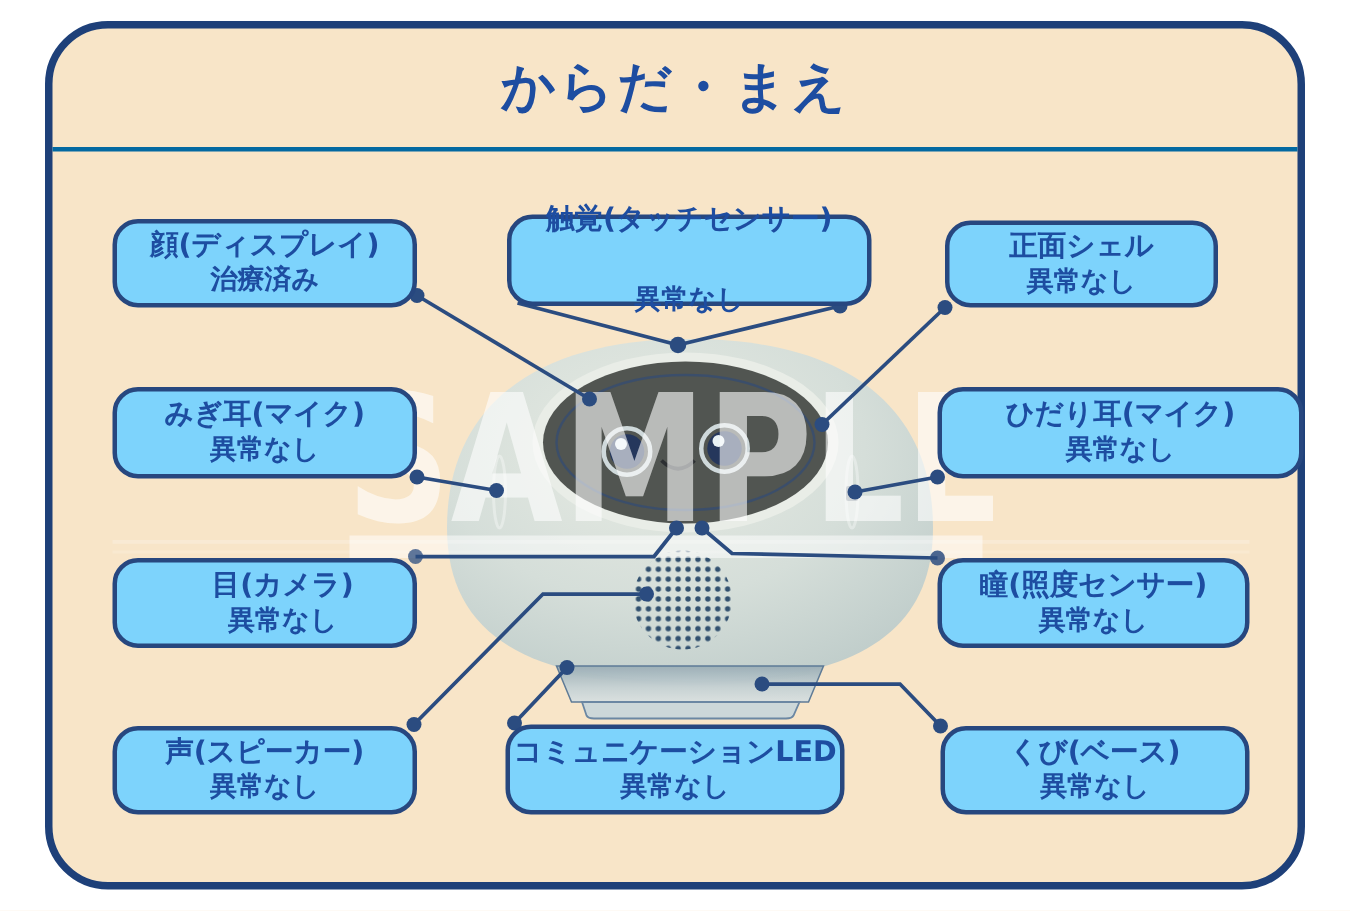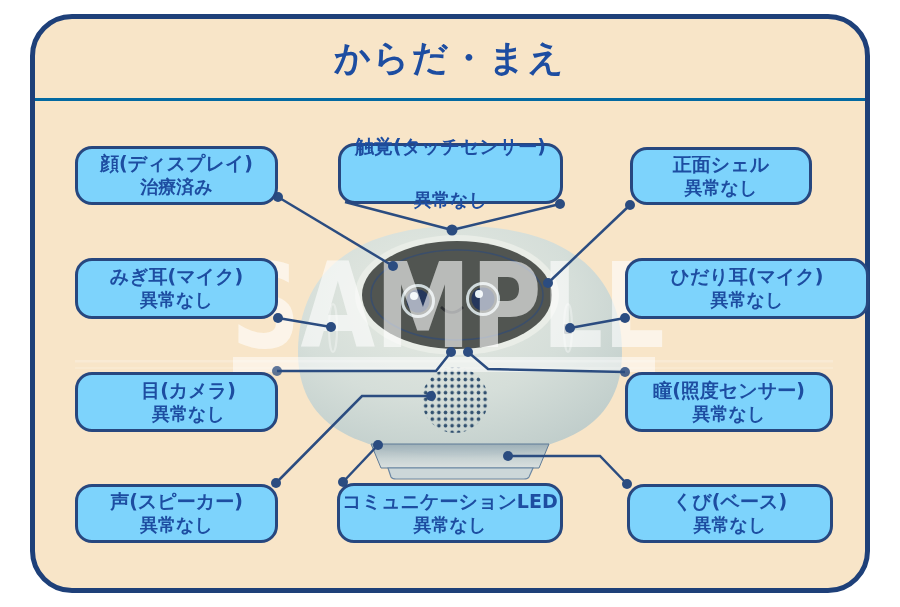--- a/index.html
+++ b/index.html
@@ -34,21 +34,21 @@
     line-height:1.25;
     color:#1d4da1;font-weight:bold;text-align:center;
   }
   .cbox-label{font-size:19px;white-space:nowrap;}
   .cbox-status{font-size:18px;white-space:nowrap;}
   
   .b-face   {left:75px; top:146px;width:203px;height:59px;}
   .b-rear   {left:75px; top:258px;width:203px;height:61px;}
   .b-eye    {left:75px; top:372px;width:203px;height:60px;padding-left:24px;}
   .b-voice  {left:75px; top:484px;width:203px;height:59px;}
-  .b-touch  {left:338px;top:143px;width:225px;height:61px;gap:30px;}
+  .b-touch  {left:338px;top:143px;width:243px;height:61px;gap:30px;}
   .b-led    {left:337px;top:483px;width:226px;height:60px;}
   .b-shell  {left:630px;top:147px;width:182px;height:58px;align-items:center;}
   .b-lear   {left:625px;top:258px;width:244px;height:61px;}
   .b-pupil  {left:625px;top:372px;width:208px;height:60px;}
   .b-neck   {left:627px;top:484px;width:206px;height:59px;}
 </style>
 </head>
 <body>
 
 <div class="page">

